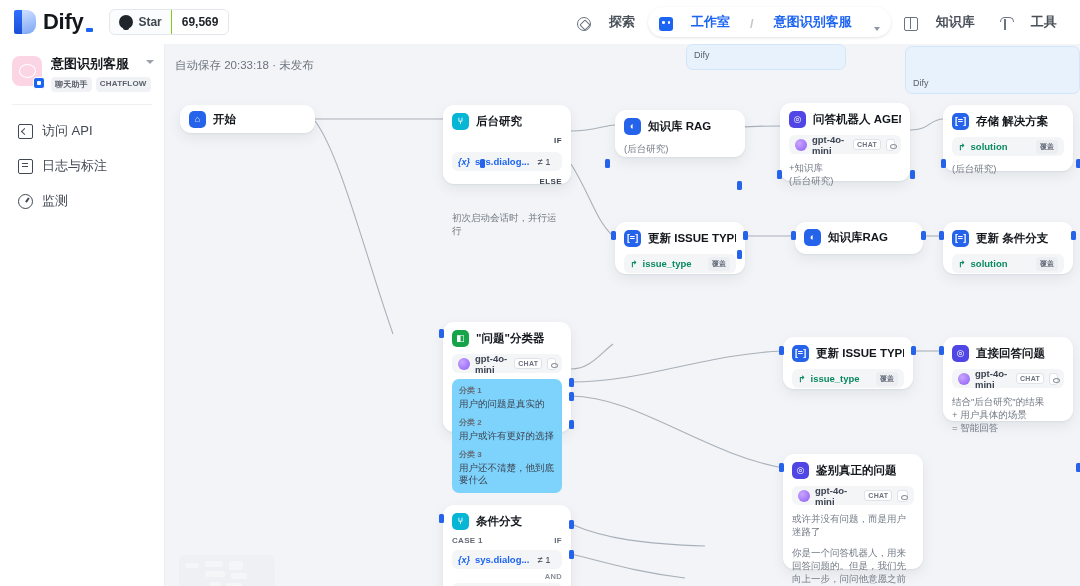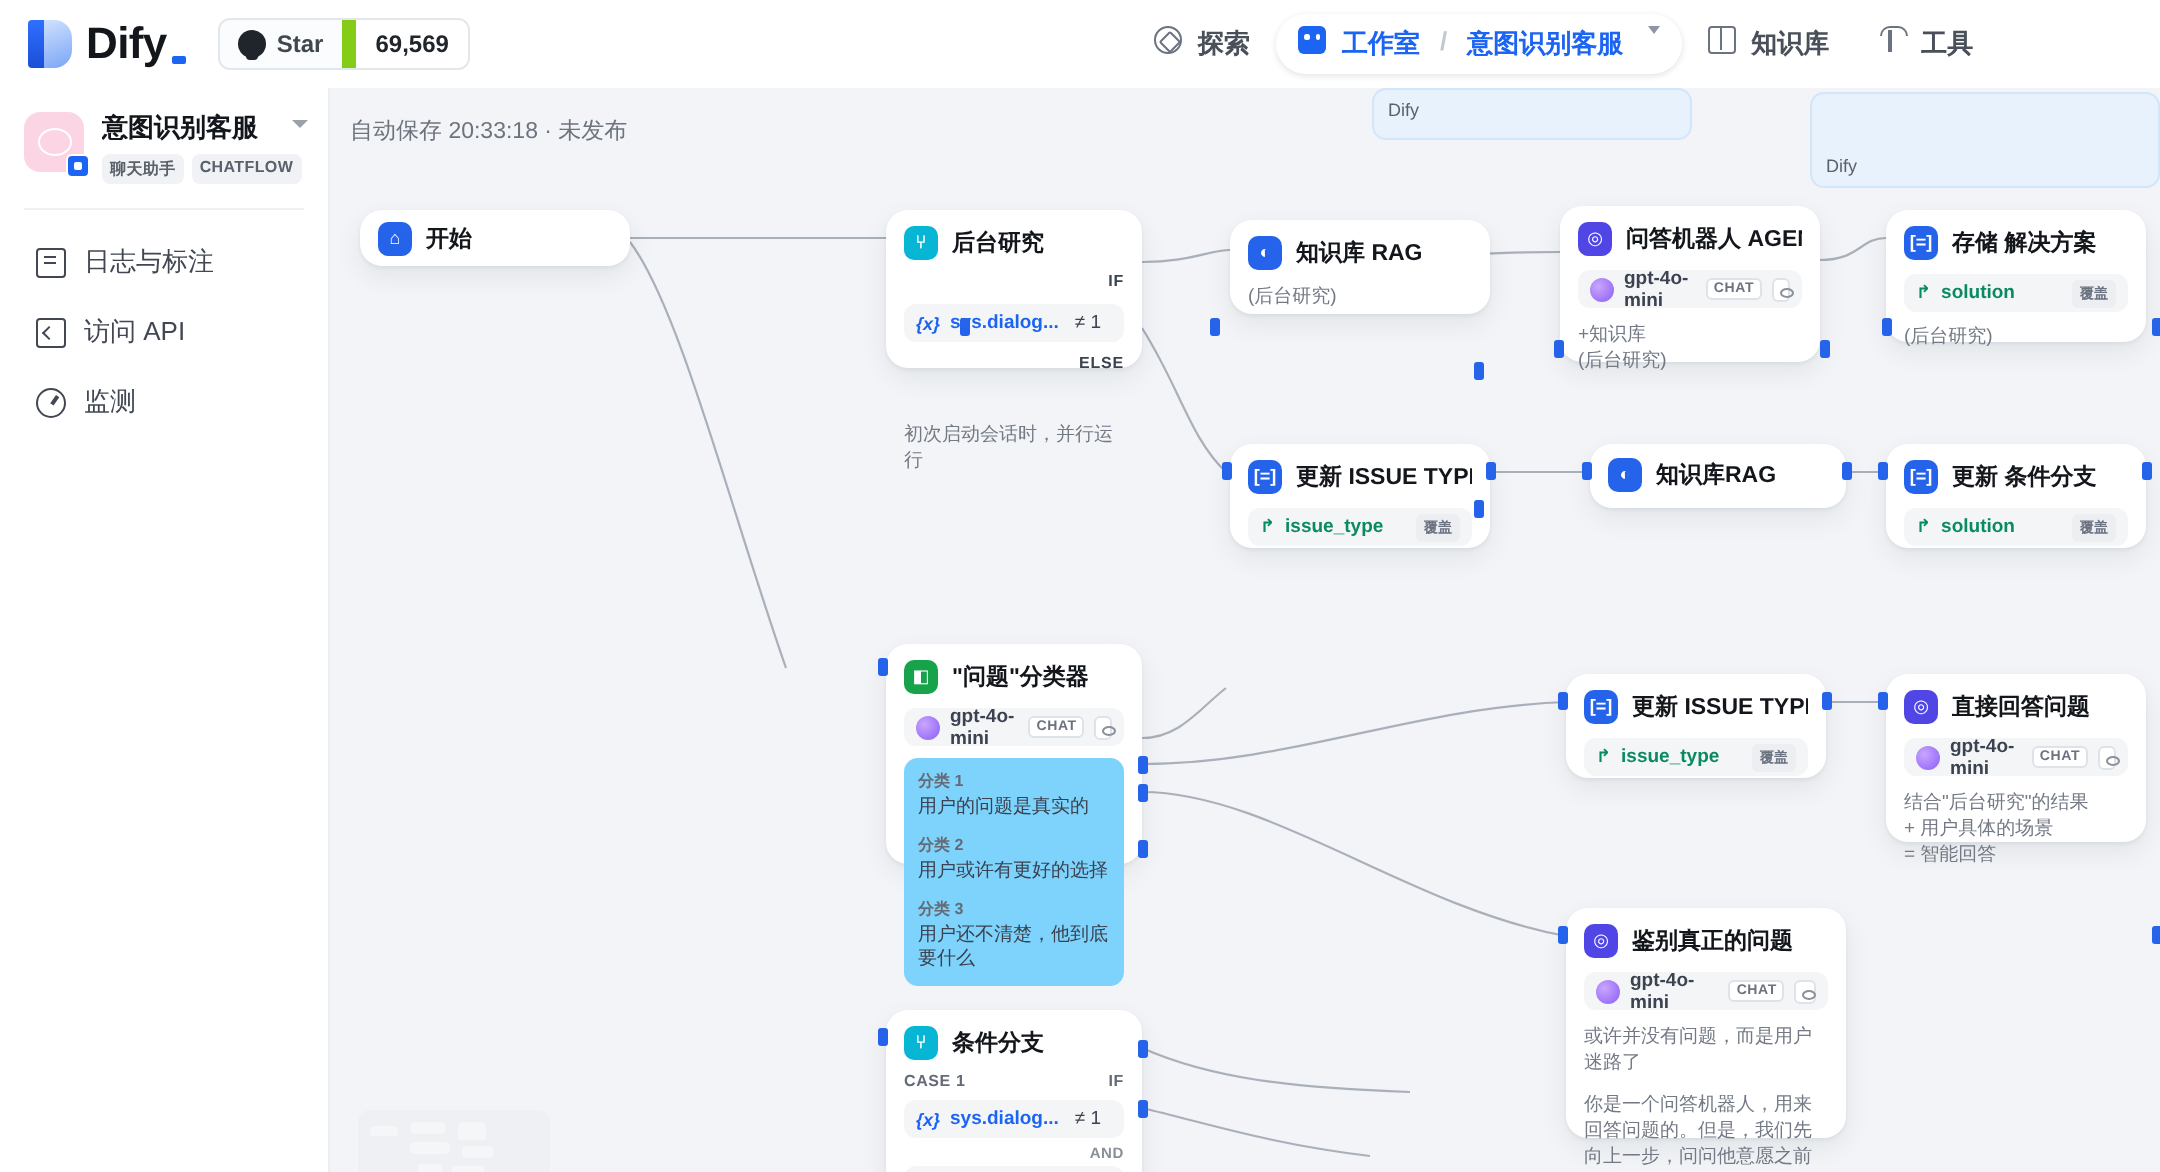--- a/index.html
+++ b/index.html
@@ -41,30 +41,30 @@
     display: flex; align-items: center; margin-left: 26px;
     height: 26px; border: 1px solid #e3e6eb; border-radius: 6px;
     background: #fbfcfd; overflow: hidden;
   }
   .star-left { display:flex; align-items:center; gap:5px; padding: 0 9px; height:100%; }
   .gh-icon { width: 14px; height: 14px; border-radius: 50%; background:#20252b; position:relative; display:inline-block;}
   .gh-icon::after{content:"";position:absolute;left:4px;bottom:-1px;width:6px;height:5px;background:#20252b;border-radius:0 0 2px 2px;}
   .star-label { font-size: 12px; color: #41474f; font-weight:600; }
   .star-count {
     padding: 0 10px; height: 100%; display:flex; align-items:center;
-    background:#ffffff; border-left:7px solid #84cc16;
+    background:#ffffff; border-left:1px solid #84cc16;
     font-size: 12px; color: #20252b; font-weight: 700;
   }
 
   #nav-center {
     position:absolute; left: 566px; top: 0; height: 44px;
     display: flex; align-items: center; gap: 2px;
   }
   .nav-item {
-    display:flex; align-items:flex-start; gap:8px;
+    display:flex; align-items:flex-end; gap:18px;
     padding: 6px 11px; border-radius: 18px;
     font-size: 13px; color: #495059; font-weight: 600; cursor: pointer;
     white-space: nowrap;
   }
   .nav-item.active {
     background:#ffffff; box-shadow: 0 1px 3px rgba(16,24,40,.12); color:#1c64f2;
   }
   .nav-item .ic { width:14px;height:14px; display:inline-block; position:relative; flex:none;}
   .ic-compass { border:1.6px solid #6b7280; border-radius:50%; }
   .ic-compass::after{content:"";position:absolute;left:3px;top:3px;width:6px;height:6px;border:1.6px solid #6b7280;border-radius:1px;transform:rotate(45deg);}
@@ -244,26 +244,26 @@
       <div class="app-tags">
         <span class="tag">聊天助手</span>
         <span class="tag">CHATFLOW</span>
       </div>
     </div>
     <div class="app-caret"></div>
   </div>
   <div class="side-div"></div>
   <div class="side-nav">
     <div class="side-item">
+      <span class="si-ic si-api"></span>
+      <span>访问 API</span>
+    </div>
+    <div class="side-item">
       <span class="si-ic si-log"></span>
       <span>日志与标注</span>
-    </div>
-    <div class="side-item">
-      <span class="si-ic si-api"></span>
-      <span>访问 API</span>
     </div>
     <div class="side-item">
       <span class="si-ic si-mon"></span>
       <span>监测</span>
     </div>
   </div>
 </div>
 
 <div id="canvas">
 

